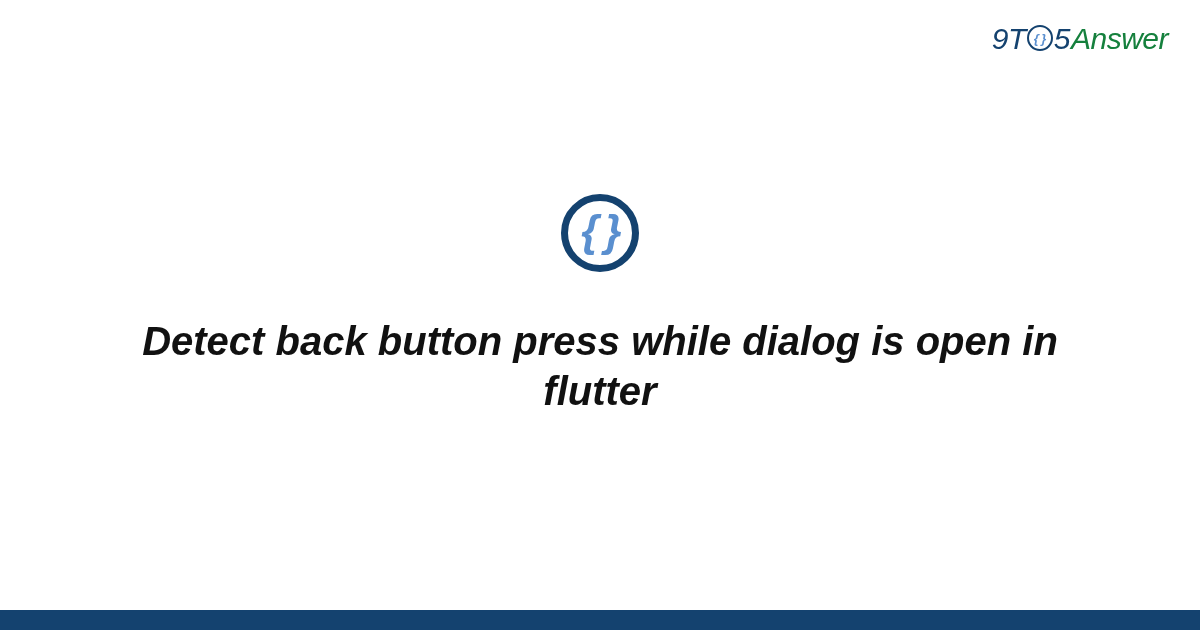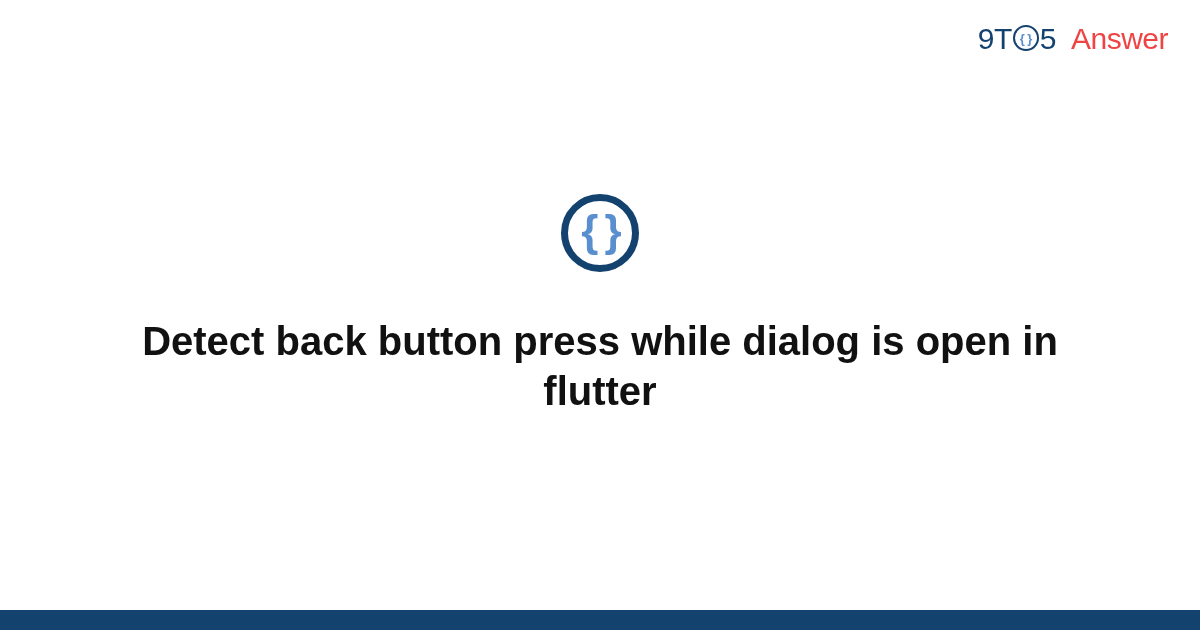--- a/index.html
+++ b/index.html
@@ -1,18 +1,19 @@
 <!DOCTYPE html>
 <html><head>
   <meta charset="utf-8">
   <style>
     * {
       margin: 0;
       padding: 0;
       box-sizing: border-box;
+      font-style: italic;
     }
     body {
       width: 1200px;
       height: 630px;
       background: #ffffff;
       font-family: Arial, Helvetica, sans-serif;
       position: relative;
       overflow: hidden;
     }
     .brand {
@@ -43,23 +44,23 @@
       vertical-align: middle;
       margin: 0 1px;
       position: relative;
       top: -1px;
     }
     .brand-5 {
       color: #14426f;
       font-weight: 500;
     }
     .brand-answer {
-      color: #ef4444;
+      color: #15803d;
       font-weight: 400;
-      margin-left: 15px;
+      margin-left: 1px;
     }
     .center-content {
       position: absolute;
       top: 0;
       left: 0;
       right: 0;
       bottom: 20px;
       display: flex;
       flex-direction: column;
       align-items: center;

